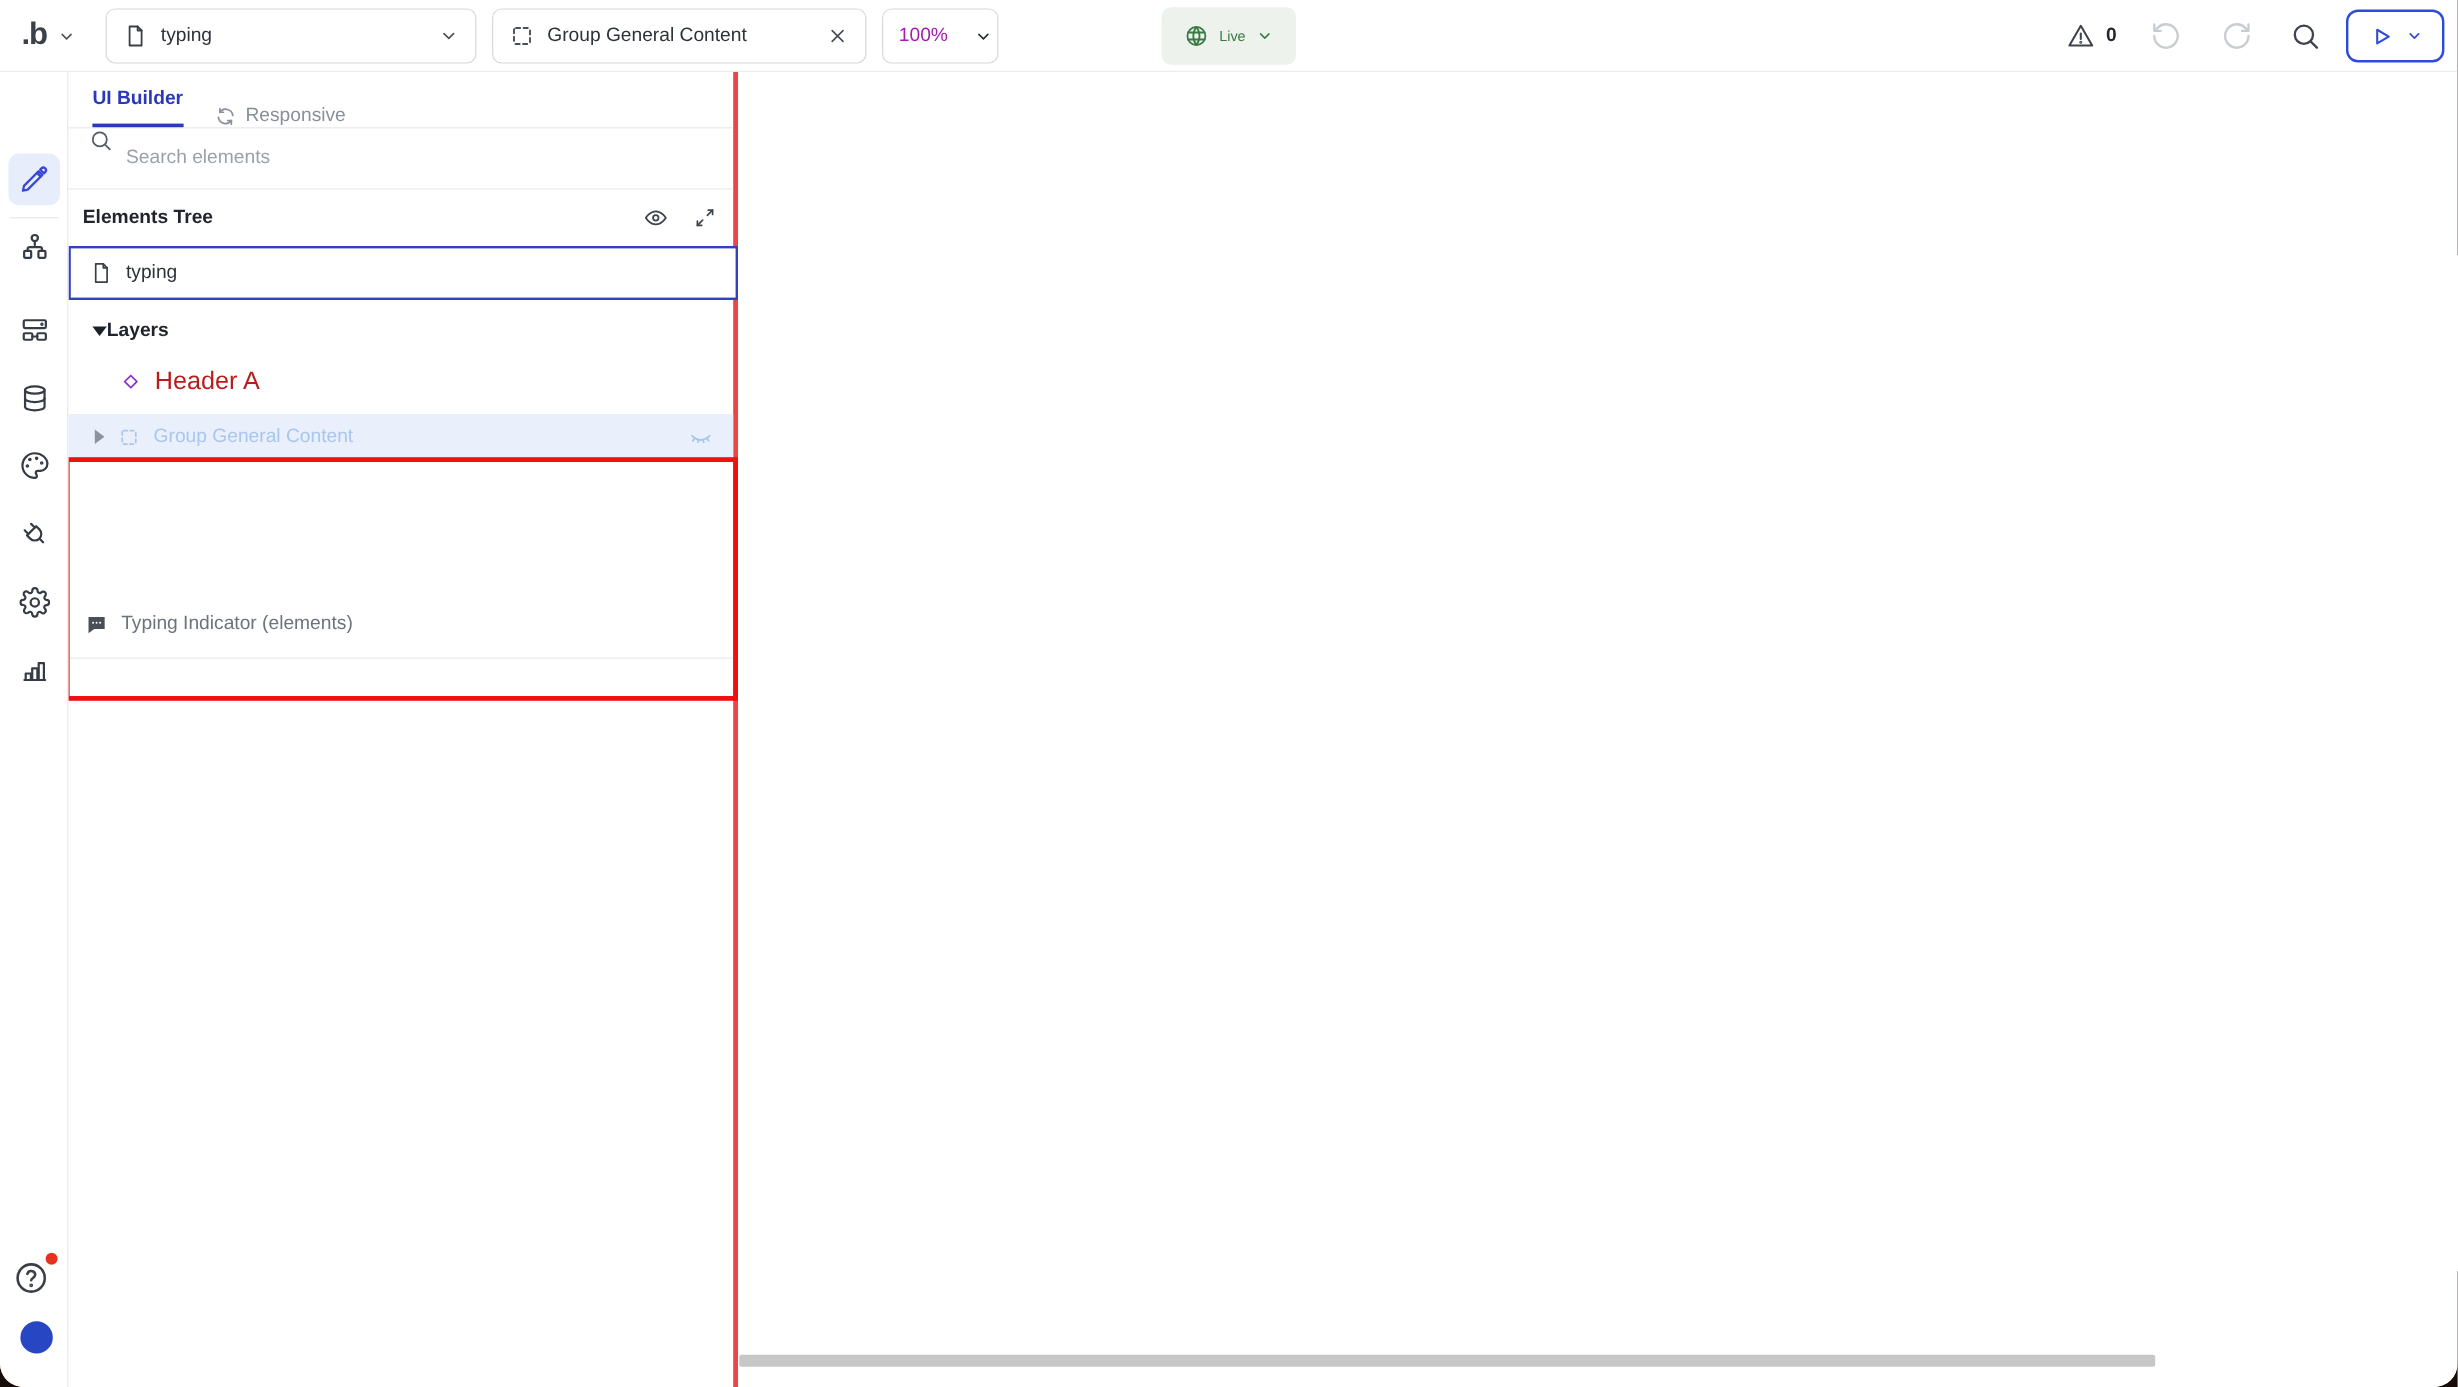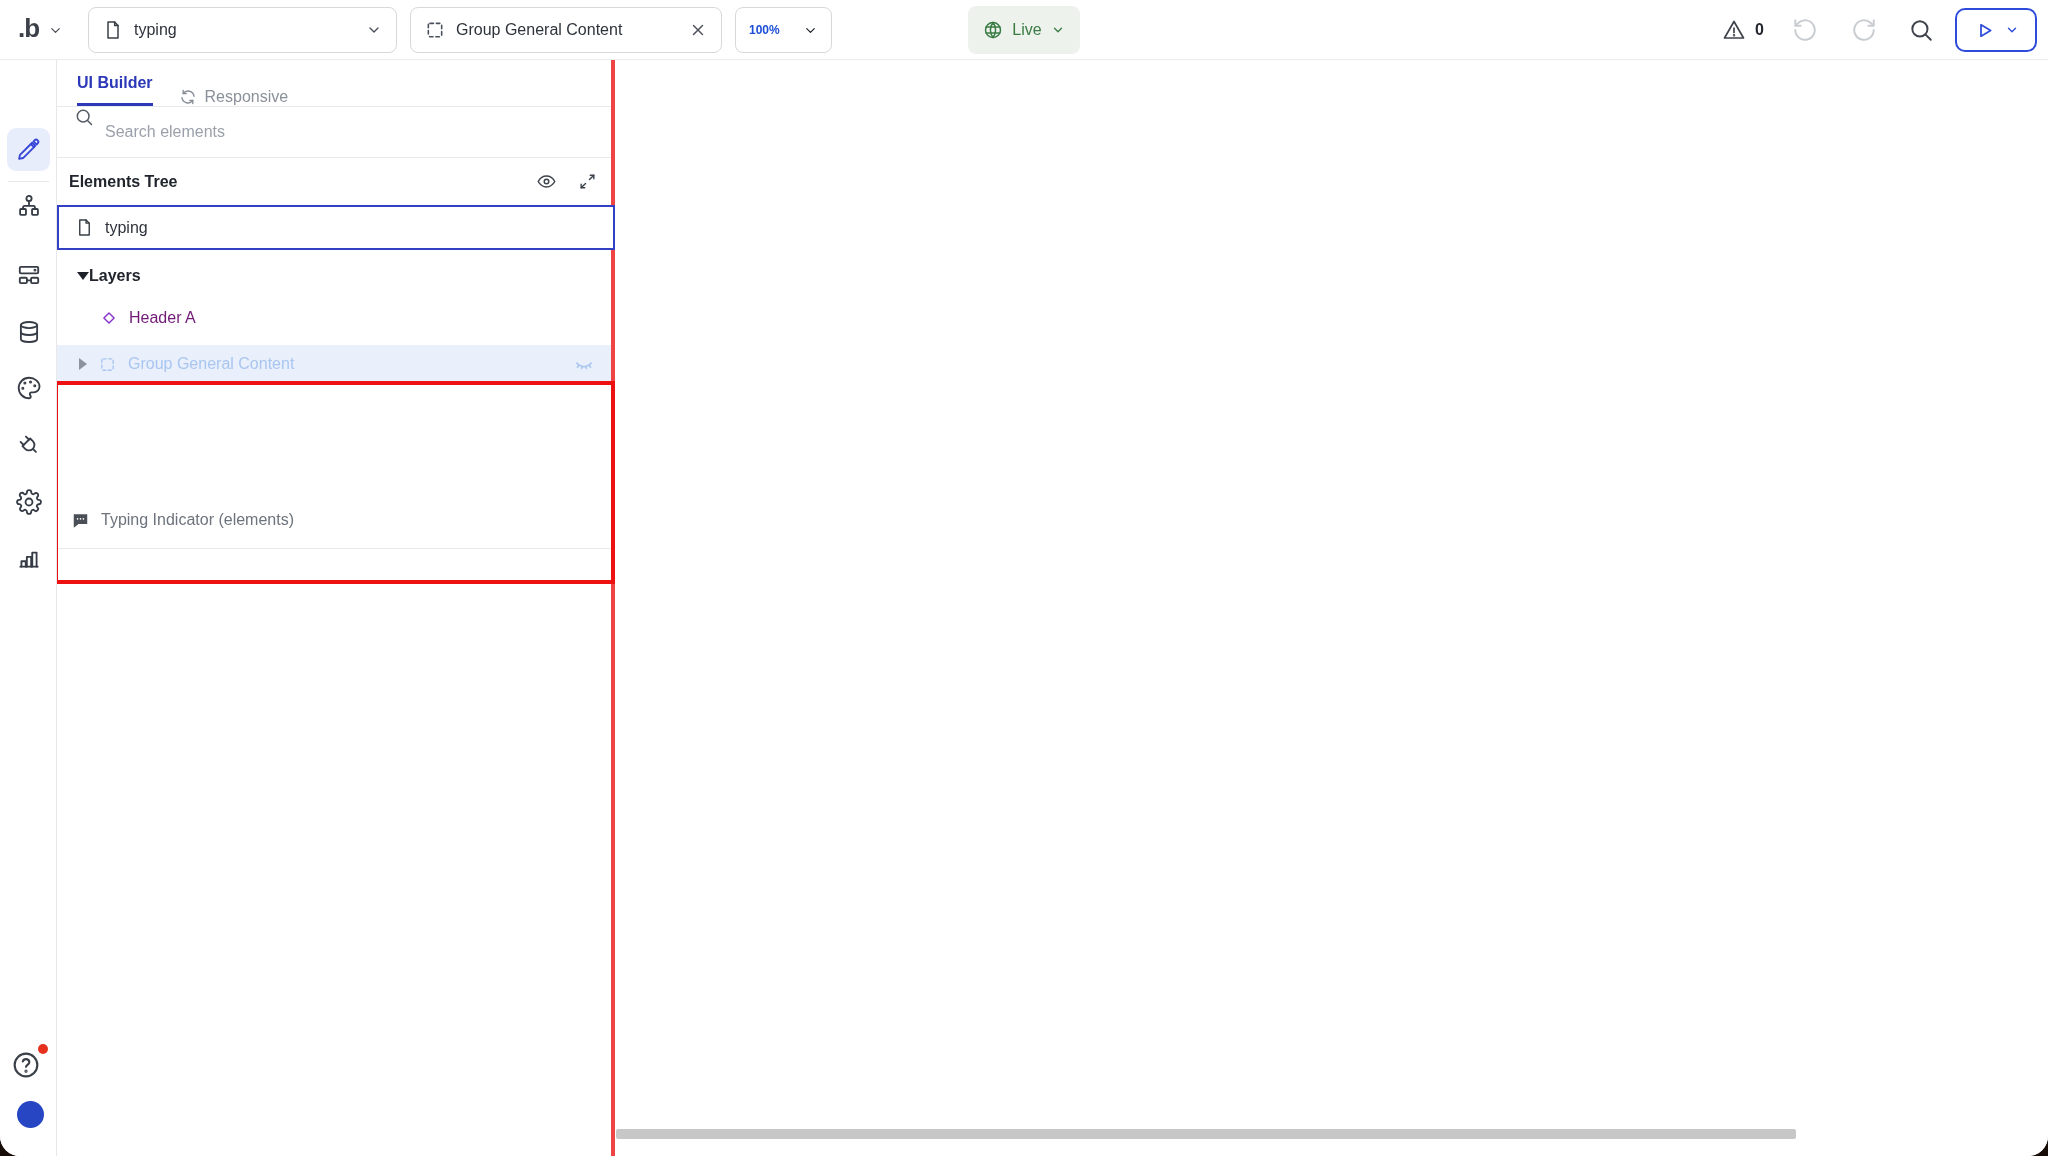--- a/index.html
+++ b/index.html
@@ -28,27 +28,27 @@
   .logo-text { font-size: 26px; font-weight: 700; color: #3c4149; letter-spacing: -1px; line-height: 1; padding-bottom: 4px; }
   .tb-box {
     position: absolute; top: 7px; height: 46px;
     border: 1px solid #d8d8d8; border-radius: 8px; background: #fff;
     display: flex; align-items: center; padding: 0 14px; gap: 11px;
   }
   .tb-label { font-size: 16px; color: #2e333b; white-space: nowrap; }
   .page-select { left: 88px; width: 309px; }
   .element-chip { left: 410px; width: 312px; }
   .zoom-select { left: 735px; width: 97px; padding: 0 13px; }
-  .zoom-value { font-size: 12px; font-weight: 700; color: #1d4ed8; }
+  .zoom-value { font-size: 16px; font-weight: 400; color: #a21caf; }
   .spacer { flex: 1; }
   .env-btn {
     position: absolute; left: 968px; top: 6px; width: 112px; height: 48px;
     background: #edf2ed; border-radius: 8px; border: none;
     display: flex; align-items: center; justify-content: center; gap: 9px;
-    color: #3a7b44; font-size: 16px; font-weight: 500;
+    color: #3a7b44; font-size: 12px; font-weight: 500;
   }
   .issues-wrap { position: absolute; left: 1722px; top: 0; height: 60px; display: flex; align-items: center; gap: 9px; color: #3f444c; }
   .issues-count { font-size: 16px; font-weight: 600; color: #23272e; }
   .tb-iconbtn { position: absolute; top: 17px; width: 26px; height: 26px; background: none; border: none; padding: 0; }
   .undo-btn { left: 1792px; color: #c9ccd1; }
   .redo-btn { left: 1851px; color: #c9ccd1; }
   .search-btn { left: 1908px; color: #3f444c; }
   .play-btn {
     position: absolute; left: 1955px; top: 8px; width: 82px; height: 44px;
     border: 2px solid #2e4bdb; border-radius: 10px; background: #fff;
@@ -94,21 +94,21 @@
   .hdr-iconbtn { background: none; border: none; padding: 0; color: #3e444d; }
 
   .page-row { position: absolute; left: 0; top: 145px; width: 558px; height: 45px; border: 2px solid #3340c4; display: flex; align-items: center; padding: 0 16px; gap: 11px; background: #fff; }
   .row-label { font-size: 16px; color: #2e333b; }
   .section-row { position: absolute; left: 0; width: 100%; height: 40px; display: flex; align-items: center; padding: 0 20px; background: none; border: none; }
   .layers-row { top: 196px; }
   .section-label { font-size: 16px; font-weight: 600; color: #20252d; }
   .tri-down { width: 0; height: 0; border-left: 6px solid transparent; border-right: 6px solid transparent; border-top: 8px solid #1d2128; }
   .tri-right { width: 0; height: 0; border-top: 6px solid transparent; border-bottom: 6px solid transparent; border-left: 8px solid #8d939c; }
   .headera-row { position: absolute; left: 0; top: 238px; width: 100%; height: 40px; display: flex; align-items: center; padding: 0 0 0 43px; gap: 11px; background: none; border: none; }
-  .headera-label { font-size: 16px; color: #701a75; }
+  .headera-label { font-size: 21px; color: #b91c1c; }
   .group-row { position: absolute; left: 0; top: 285px; width: 100%; height: 38px; background: #e9effb; display: flex; align-items: center; padding: 0 16px 0 22px; gap: 12px; border: none; }
   .group-label { font-size: 16px; color: #a9c6f0; }
   .group-row .eye-off { margin-left: auto; color: #a9c6f0; }
 
   
   .finder-search { position: absolute; left: 0; top: 325px; width: 100%; height: 62px; border-bottom: 1px solid #e9e9e9; display: flex; align-items: center; padding: 0 18px; gap: 12px; color: #3a4049; }
   .clear-btn { background: none; border: none; padding: 0; color: #4a4f57; }
   .vis-row { top: 387px; height: 45px; }
   .result-row { position: absolute; left: 0; top: 432px; width: 100%; height: 56px; display: flex; align-items: center; padding: 0 14px; gap: 11px; background: none; border: none; }
   .result-label { font-size: 16px; color: #6d737c; }

